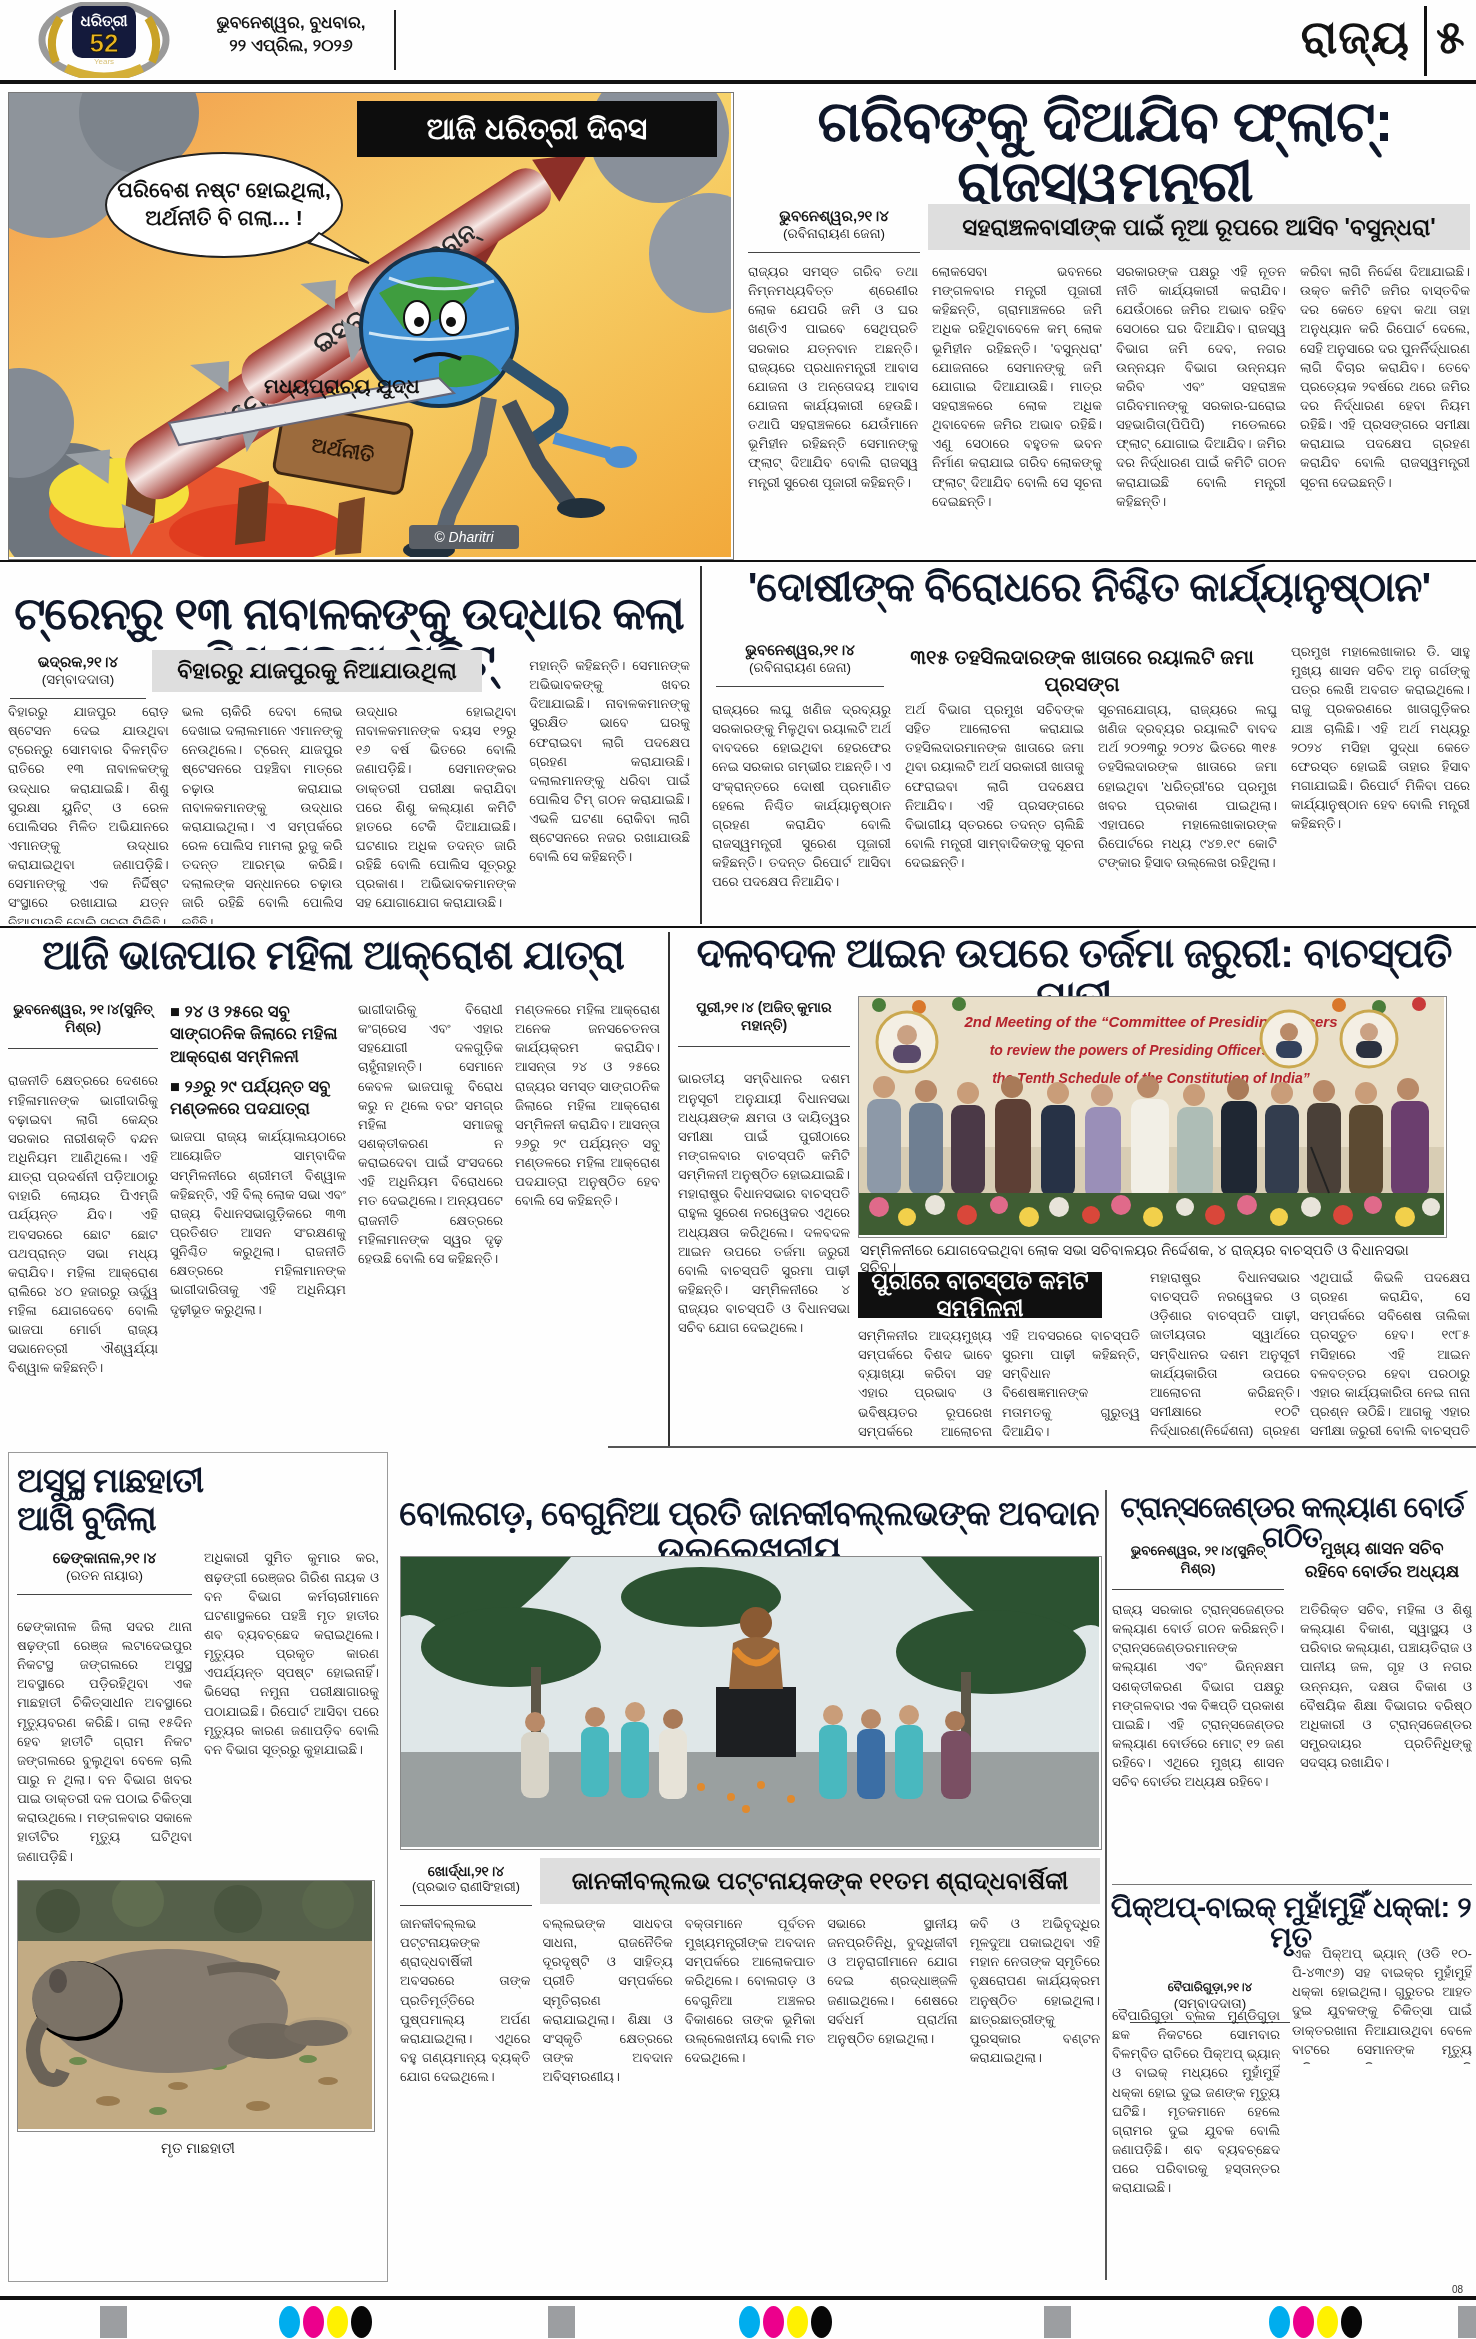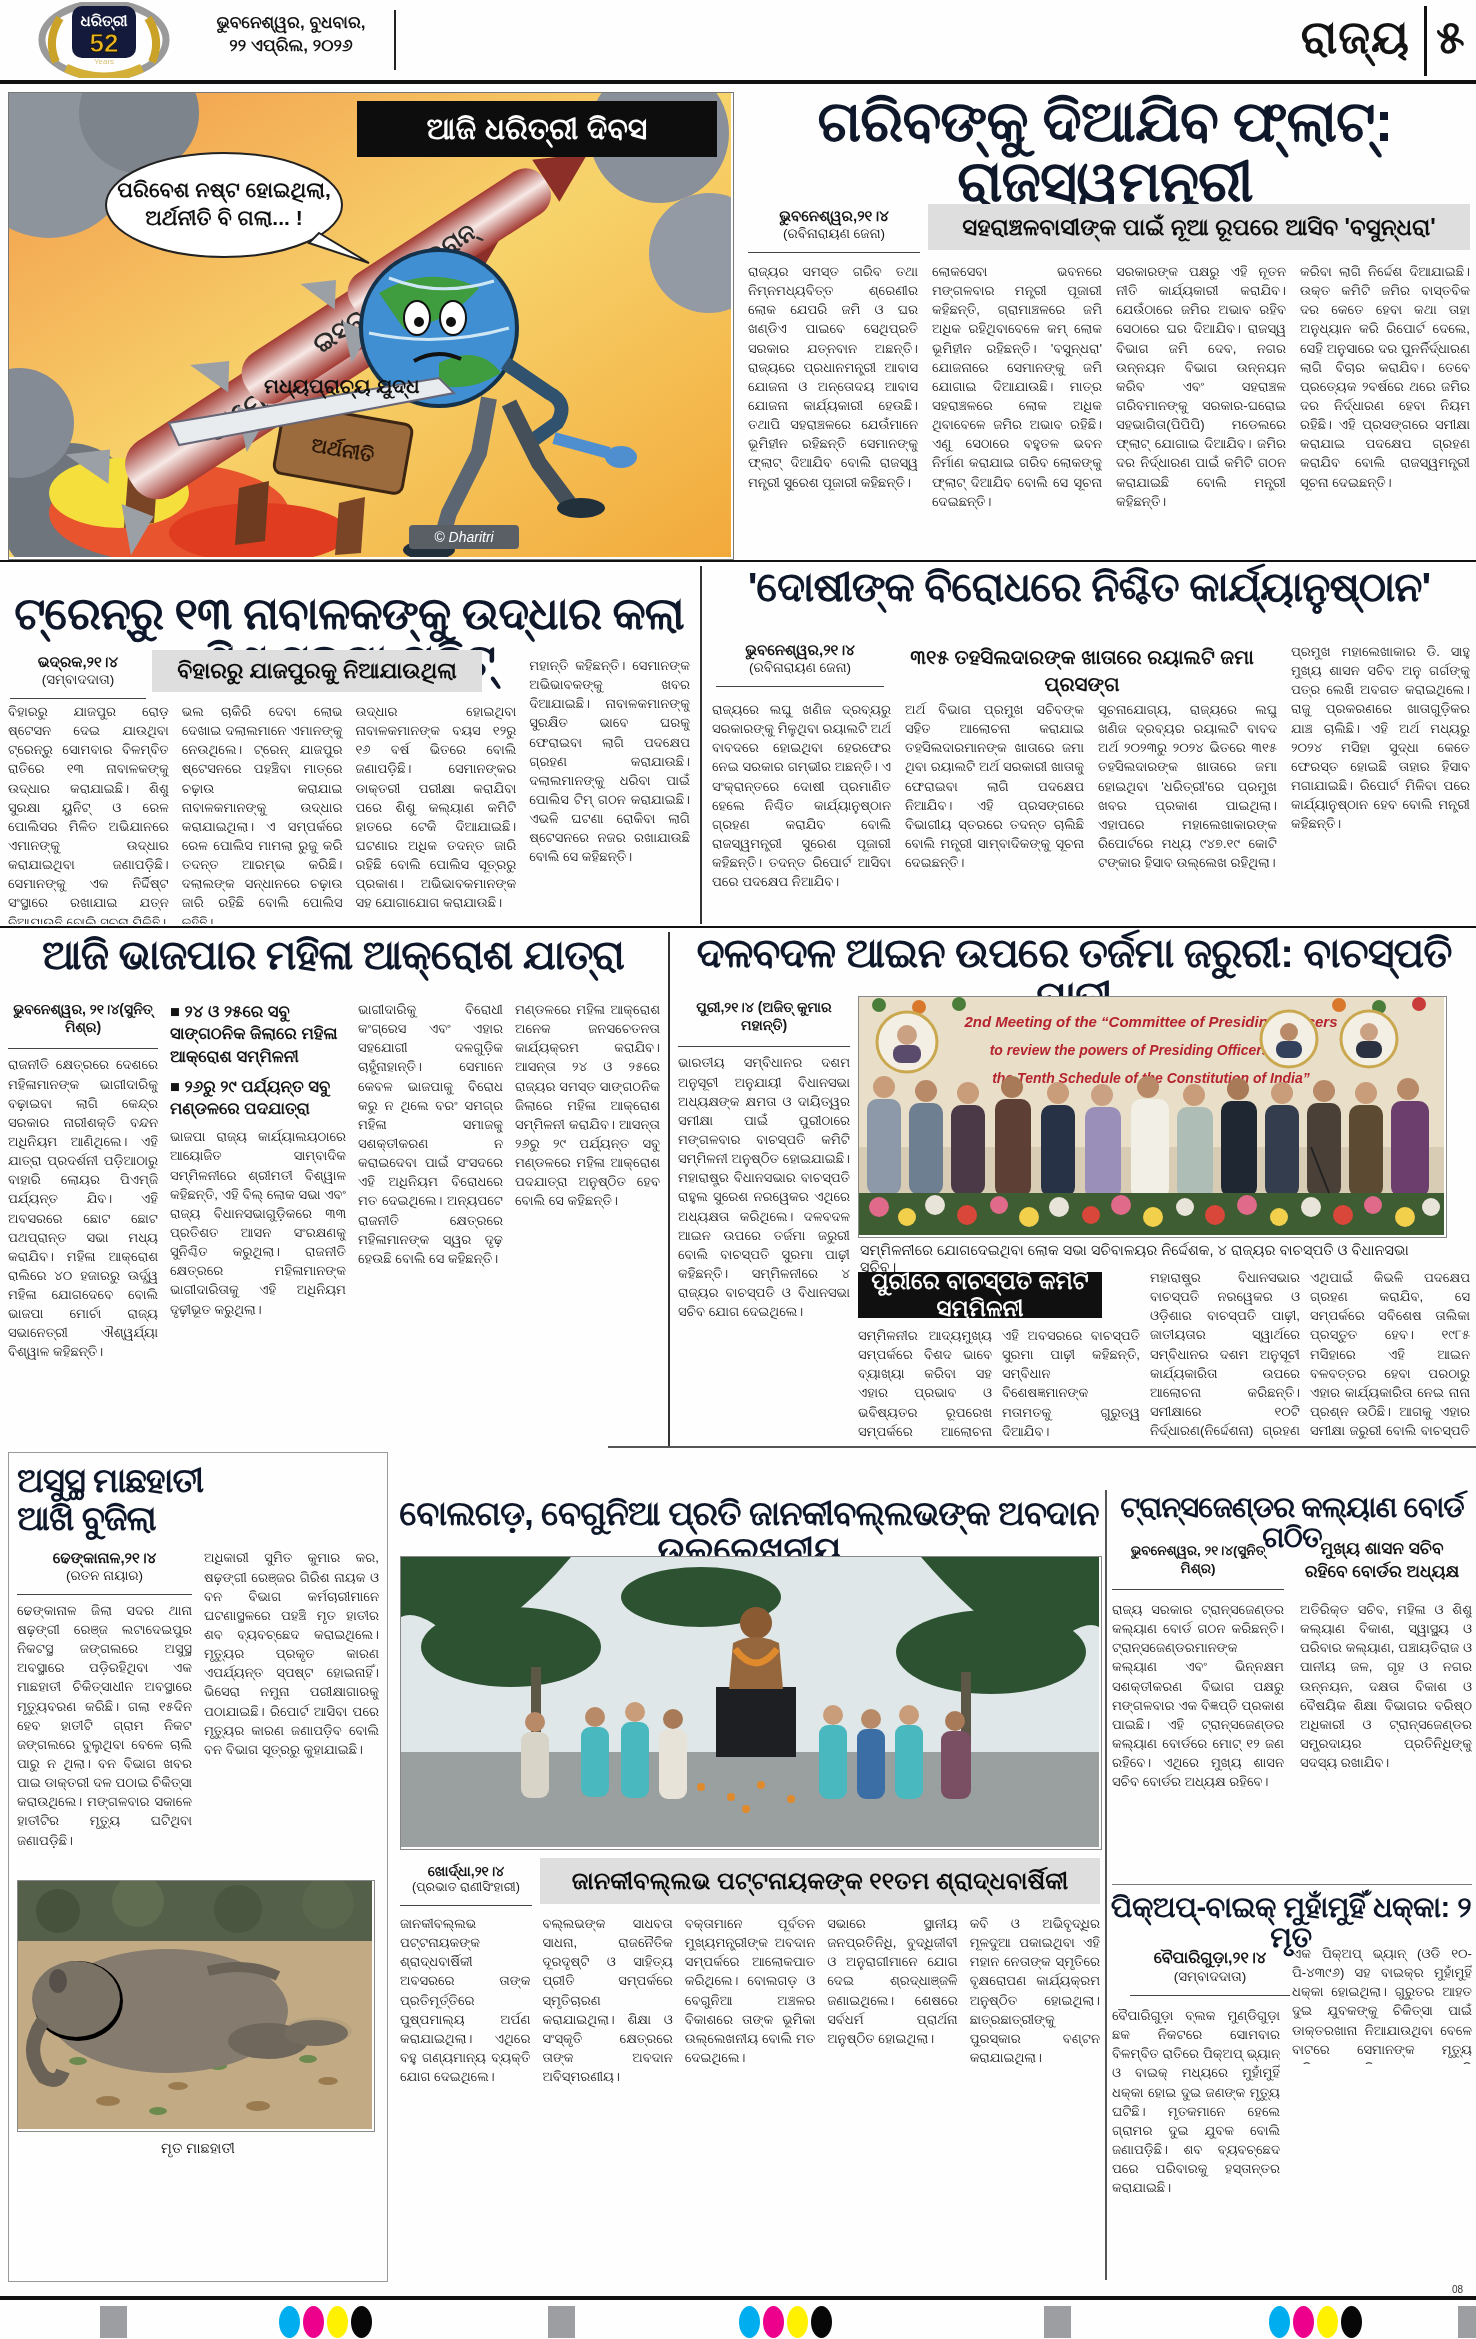--- a/index.html
+++ b/index.html
@@ -16,21 +16,21 @@
   .headline{font-weight:bold;color:#0f172a;text-align:center;line-height:1.05;letter-spacing:-1px;}
   .h-main{font-size:57px;}
   .h-xl{font-size:45px;margin-top:20px;}
   .h-lg{font-size:41px;}
   .h-md{font-size:34px;}
   .h-sm{font-size:29px;}
   .graybar{background:#dedede;font-weight:bold;text-align:center;color:#0c0c0c;
            display:flex;align-items:center;justify-content:center;}
   .blackbox{background:#101010;color:#fff;font-weight:bold;display:flex;align-items:center;justify-content:center;text-align:center;}
   .dateline{font-weight:bold;font-size:15px;text-align:center;line-height:1.3;}
-  .byline{font-size:13.5px;text-align:center;font-weight:normal;padding-bottom:10px;border-bottom:1px solid #444;margin-bottom:6px;}
+  .byline{font-size:13.5px;text-align:center;font-weight:normal;padding-bottom:10px;border-bottom:1px solid #444;margin-bottom:22px;}
   .bodytext{font-size:13.2px;line-height:1.45;text-align:justify;color:#1b1b1b;overflow:hidden;word-break:break-word;}
   .colrow{display:flex;}
   .colrow>div{flex:1;}
   .bullet{font-weight:bold;font-size:16.5px;line-height:1.35;margin-bottom:8px;}
   .caption{font-size:14.5px;color:#111;}
   .subbold{font-weight:bold;font-size:17px;text-align:center;line-height:1.35;}
   .photo-frame{border:1px solid #888;}
   .boxed{border:1.5px solid #9a9a9a;}
   
   .regsq{width:27px;height:32px;background:#9c9ea1;}
@@ -488,21 +488,21 @@
   </div>
   <div class="abs colrow" style="left:1112px;top:1600px;width:360px;height:276px;gap:16px;">
     <div class="bodytext">ରାଜ୍ୟ ସରକାର ଟ୍ରାନ୍ସଜେଣ୍ଡର କଲ୍ୟାଣ ବୋର୍ଡ ଗଠନ କରିଛନ୍ତି। ଟ୍ରାନ୍ସଜେଣ୍ଡରମାନଙ୍କ କଲ୍ୟାଣ ଏବଂ ଭିନ୍ନକ୍ଷମ ସଶକ୍ତୀକରଣ ବିଭାଗ ପକ୍ଷରୁ ମଙ୍ଗଳବାର ଏକ ବିଜ୍ଞପ୍ତି ପ୍ରକାଶ ପାଇଛି। ଏହି ଟ୍ରାନ୍ସଜେଣ୍ଡର କଲ୍ୟାଣ ବୋର୍ଡରେ ମୋଟ୍ ୧୨ ଜଣ ରହିବେ। ଏଥିରେ ମୁଖ୍ୟ ଶାସନ ସଚିବ ବୋର୍ଡର ଅଧ୍ୟକ୍ଷ ରହିବେ।</div>
     <div class="bodytext">ଅତିରିକ୍ତ ସଚିବ, ମହିଳା ଓ ଶିଶୁ କଲ୍ୟାଣ ବିକାଶ, ସ୍ୱାସ୍ଥ୍ୟ ଓ ପରିବାର କଲ୍ୟାଣ, ପଞ୍ଚାୟତିରାଜ ଓ ପାନୀୟ ଜଳ, ଗୃହ ଓ ନଗର ଉନ୍ନୟନ, ଦକ୍ଷତା ବିକାଶ ଓ ବୈଷୟିକ ଶିକ୍ଷା ବିଭାଗର ବରିଷ୍ଠ ଅଧିକାରୀ ଓ ଟ୍ରାନ୍ସଜେଣ୍ଡର ସମ୍ପ୍ରଦାୟର ପ୍ରତିନିଧିଙ୍କୁ ସଦସ୍ୟ ରଖାଯିବ।</div>
   </div>
 
   <div class="abs rule" style="left:1112px;top:1884px;width:360px;height:1px;background:#777;"></div>
 
   <div class="abs headline h-sm" style="left:1108px;top:1892px;width:366px;letter-spacing:-0.5px;">ପିକ୍‌ଅପ୍-ବାଇକ୍ ମୁହାଁମୁହିଁ ଧକ୍କା: ୨ ମୃତ</div>
   <div class="abs" style="left:1130px;top:1948px;width:160px;">
-    <div class="dateline" style="font-size:16px;">ବୈପାରିଗୁଡ଼ା,୨୧।୪</div>
+    <div class="dateline" style="font-size:12px;margin-top:32px;">ବୈପାରିଗୁଡ଼ା,୨୧।୪</div>
     <div class="byline">(ସମ୍ବାଦଦାତା)</div>
   </div>
   <div class="abs bodytext" style="left:1292px;top:1944px;width:180px;height:120px;">ଏକ ପିକ୍‌ଅପ୍ ଭ୍ୟାନ୍‌ (ଓଡି ୧୦-ପି-୪୩୯୬) ସହ ବାଇକ୍‌ର ମୁହାଁମୁହିଁ ଧକ୍କା ହୋଇଥିଲା। ଗୁରୁତର ଆହତ ଦୁଇ ଯୁବକଙ୍କୁ ଚିକିତ୍ସା ପାଇଁ ଡାକ୍ତରଖାନା ନିଆଯାଉଥିବା ବେଳେ ବାଟରେ ସେମାନଙ୍କ ମୃତ୍ୟୁ ଘଟିଥିଲା। ପୋଲିସ ମାମଲା ରୁଜୁ କରି ତଦନ୍ତ ଚଳାଇଛି। ପିକ୍‌ଅପ୍ ଚାଳକ ଫେରାର ଅଛି।</div>
   <div class="abs bodytext" style="left:1112px;top:2006px;width:168px;height:274px;">ବୈପାରିଗୁଡ଼ା ବ୍ଲକ ମୁଣ୍ଡିଗୁଡ଼ା ଛକ ନିକଟରେ ସୋମବାର ବିଳମ୍ବିତ ରାତିରେ ପିକ୍‌ଅପ୍ ଭ୍ୟାନ୍ ଓ ବାଇକ୍ ମଧ୍ୟରେ ମୁହାଁମୁହିଁ ଧକ୍କା ହୋଇ ଦୁଇ ଜଣଙ୍କ ମୃତ୍ୟୁ ଘଟିଛି। ମୃତକମାନେ ହେଲେ ଗ୍ରାମର ଦୁଇ ଯୁବକ ବୋଲି ଜଣାପଡ଼ିଛି। ଶବ ବ୍ୟବଚ୍ଛେଦ ପରେ ପରିବାରକୁ ହସ୍ତାନ୍ତର କରାଯାଇଛି।</div>
 
   <div class="abs rule" style="left:0;top:2296px;width:1476px;height:4px;"></div>
   <div class="abs tiny" style="left:1452px;top:2284px;">08</div>
 
   <div class="abs regsq" style="left:100px;top:2306px;"></div>
   <div class="abs cmyk" style="left:276px;top:2306px;">

